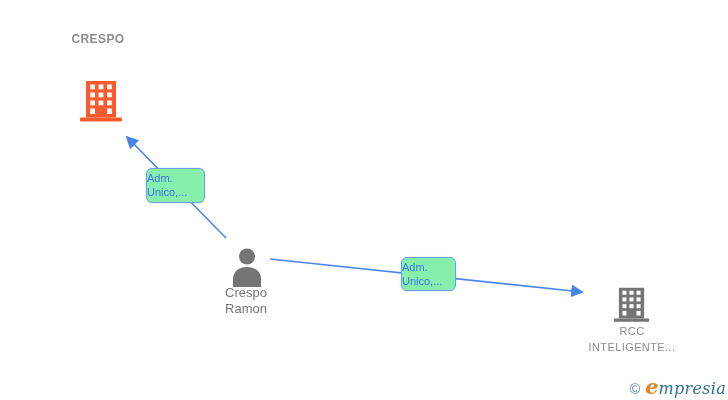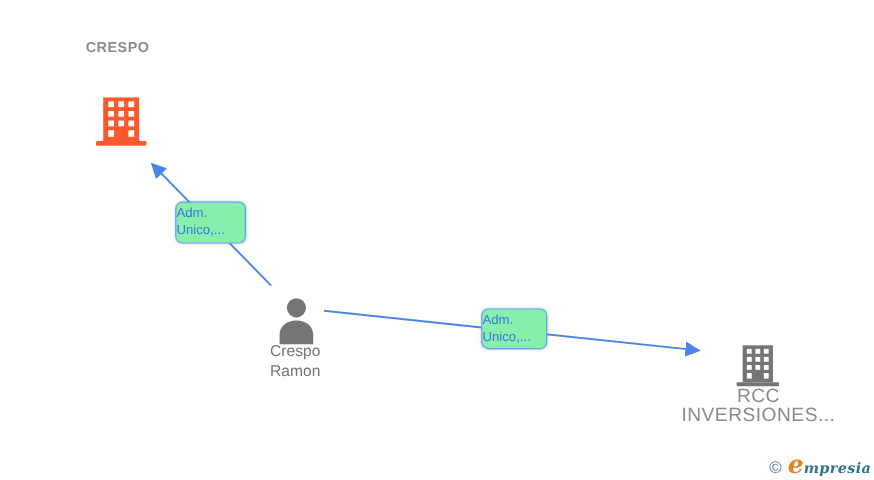--- a/index.html
+++ b/index.html
@@ -34,21 +34,21 @@
   #c1-icon { left:79px; top:81px; }
   #person-icon { left:231px; top:248px; }
   #person-label {
     left:182px; top:285px; width:128px;
     font-size:13px; line-height:16px;
     color: var(--node-gray, #757575);
   }
   #c2-icon { left:613px; top:287px; }
   #c2-label {
     left:557px; top:323px; width:150px;
-    font-size:16px; line-height:16px;
+    font-size:11px; line-height:16px;
     letter-spacing:0.4px;
     color: var(--label-gray, #8C8C8C);
   }
 
   .edge-label {
     position:absolute; box-sizing:border-box;
     background:#86efac;
     border:1.5px solid var(--edge-border-blue, #6FA0EC);
     border-radius:6px;
     box-shadow:0 0 2px rgba(74,134,232,0.35);
@@ -71,24 +71,23 @@
     margin-right:5px;
     font-family:"Liberation Sans", sans-serif;
   }
   .watermark .b1 {
     font-style:italic; font-weight:bold;
     font-size:21px;
     color: var(--brand-orange, #E8831F);
   }
   .watermark .b2 {
     font-style:italic;
-    font-size:12px;
+    font-size:16px;
     color: var(--brand-teal2, #2E7390);
     letter-spacing:0.3px;
-    font-weight:bold;
   }
 </style>
 </head>
 <body>
 
 <div class="canvas">
 
   <svg class="edges" width="728" height="400" viewBox="0 0 728 400" aria-hidden="true">
     <defs>
       <marker id="arrow" viewBox="0 0 10 10" refX="8.5" refY="5" markerWidth="8" markerHeight="8" orient="auto">
@@ -163,21 +162,21 @@
         <rect x="11.2" y="19.5" width="4.8" height="4.8"></rect>
           <rect x="19.6" y="19.5" width="4.8" height="4.8"></rect>
           <rect x="28" y="19.5" width="4.8" height="4.8"></rect>
         <rect x="11.2" y="27.5" width="4.8" height="5.5"></rect>
           <rect x="28" y="27.5" width="4.8" height="5.5"></rect>
       </g>
     </svg>
   </div>
   <div class="node-label" id="c2-label">
     <div>RCC</div>
-    <div>INVERSIONES...</div>
+    <div>INTELIGENTE...</div>
   </div>
 
   <div class="watermark">
     <span class="copy">©</span>
     <span class="brand"><i class="b1">e</i><i class="b2">mpresia</i></span>
   </div>
 
 </div>
 
 </body></html>

